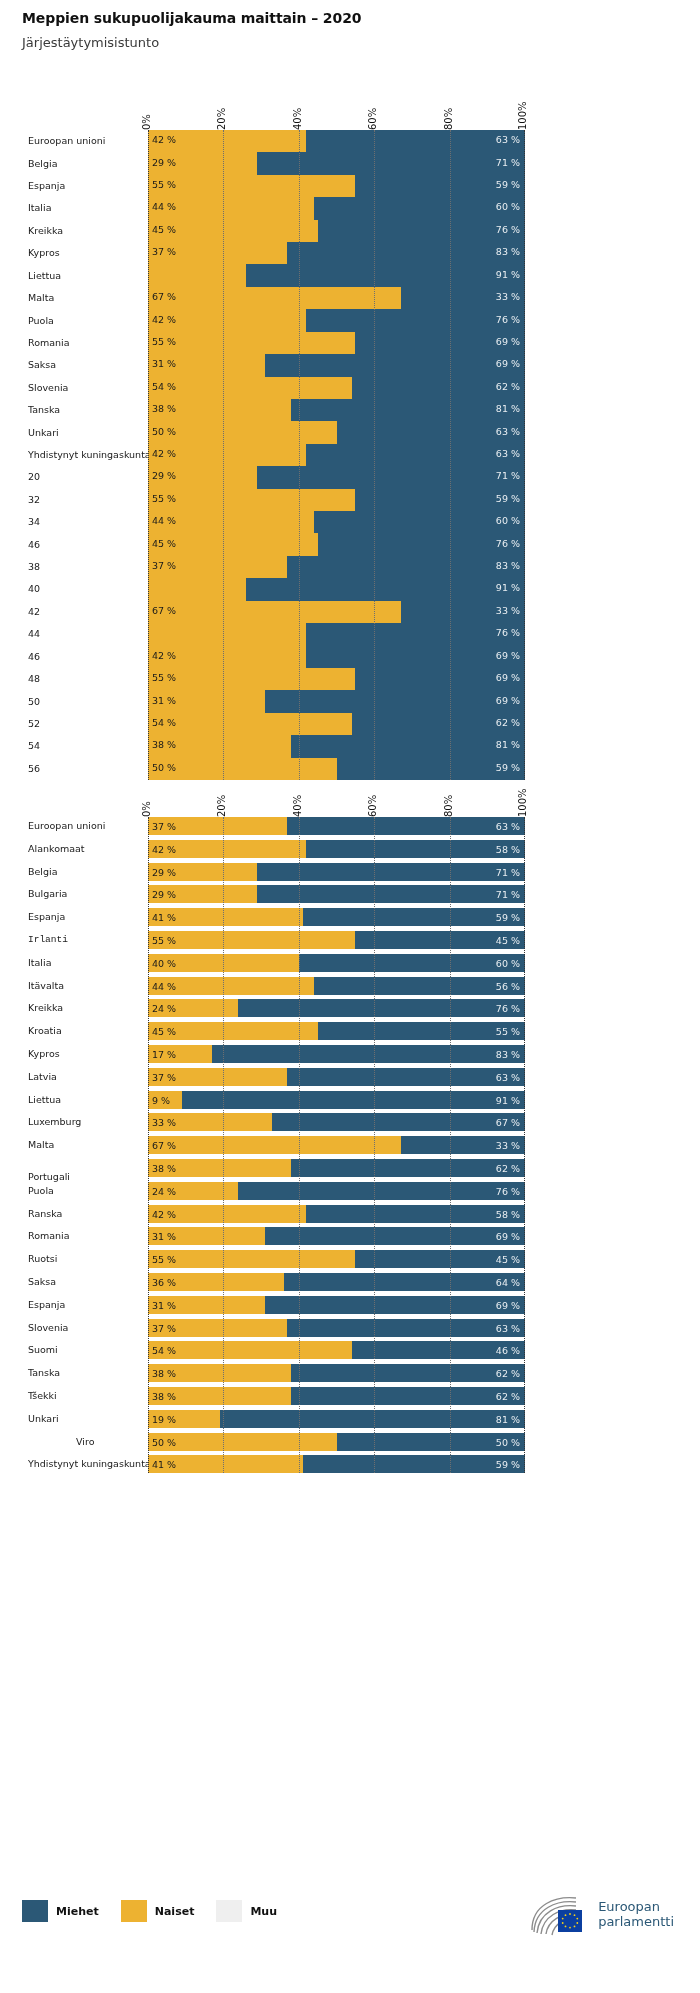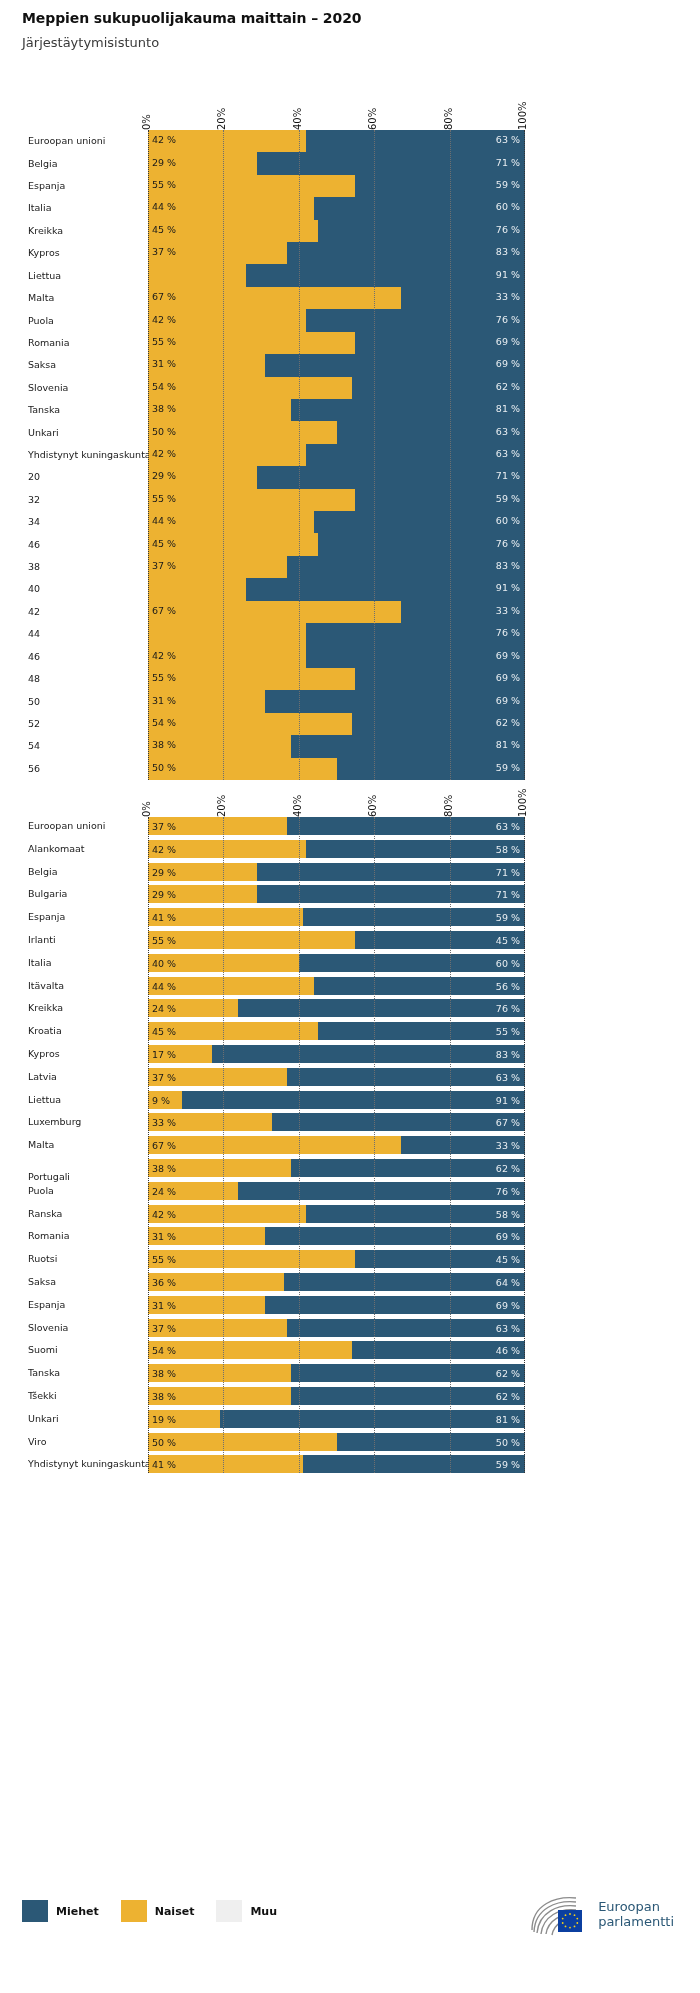--- a/index.html
+++ b/index.html
@@ -216,21 +216,21 @@
         <span class="tk" style="left: 230.2px;">60%</span>
         <span class="tk" style="left: 305.6px;">80%</span>
         <span class="tk" style="left: 380px;">100%</span>
       </div>
     <div class="labelcol" id="c2labels">
         <div class="rl" style="top: 45px;">Euroopan unioni</div>
         <div class="rl" style="top: 67.8px;">Alankomaat</div>
         <div class="rl" style="top: 90.6px;">Belgia</div>
         <div class="rl" style="top: 113.4px;">Bulgaria</div>
         <div class="rl" style="top: 136.2px;">Espanja</div>
-        <div class="rl" style="top: 159px;">Irlanti</div>
+        <div class="rl" style="top: 159px; font-family: Liberation Mono, monospace;">Irlanti</div>
         <div class="rl" style="top: 181.8px;">Italia</div>
         <div class="rl" style="top: 204.6px;">Itävalta</div>
         <div class="rl" style="top: 227.4px;">Kreikka</div>
         <div class="rl" style="top: 250.2px;">Kroatia</div>
         <div class="rl" style="top: 273px;">Kypros</div>
         <div class="rl" style="top: 295.8px;">Latvia</div>
         <div class="rl" style="top: 318.6px;">Liettua</div>
         <div class="rl" style="top: 341.4px;">Luxemburg</div>
         <div class="rl" style="top: 364.2px;">Malta</div>
         <div class="rl" style="top: 396px;">Portugali</div>
@@ -238,21 +238,21 @@
         <div class="rl" style="top: 432.6px;">Ranska</div>
         <div class="rl" style="top: 455.4px;">Romania</div>
         <div class="rl" style="top: 478.2px;">Ruotsi</div>
         <div class="rl" style="top: 501px;">Saksa</div>
         <div class="rl" style="top: 523.8px;">Espanja</div>
         <div class="rl" style="top: 546.6px;">Slovenia</div>
         <div class="rl" style="top: 569.4px;">Suomi</div>
         <div class="rl" style="top: 592.2px;">Tanska</div>
         <div class="rl" style="top: 615px;">Tšekki</div>
         <div class="rl" style="top: 637.8px;">Unkari</div>
-        <div class="rl" style="top: 660.6px;">Viro</div>
+        <div class="rl" style="top: 660.6px; margin-left: 48px;">Viro</div>
         <div class="rl" style="top: 683.4px;">Yhdistynyt kuningaskunta</div>
       </div>
     <div id="c2rows">
         <div class="row" style="top: 42px; height: 18px;">
           <div class="fem" style="width: 139.49px;"></div>
           <span class="lft">37 %</span>
           <span class="rgt">63 %</span>
         </div>
         <div class="row" style="top: 64.8px; height: 18px;">
           <div class="fem" style="width: 158.34px;"></div>

